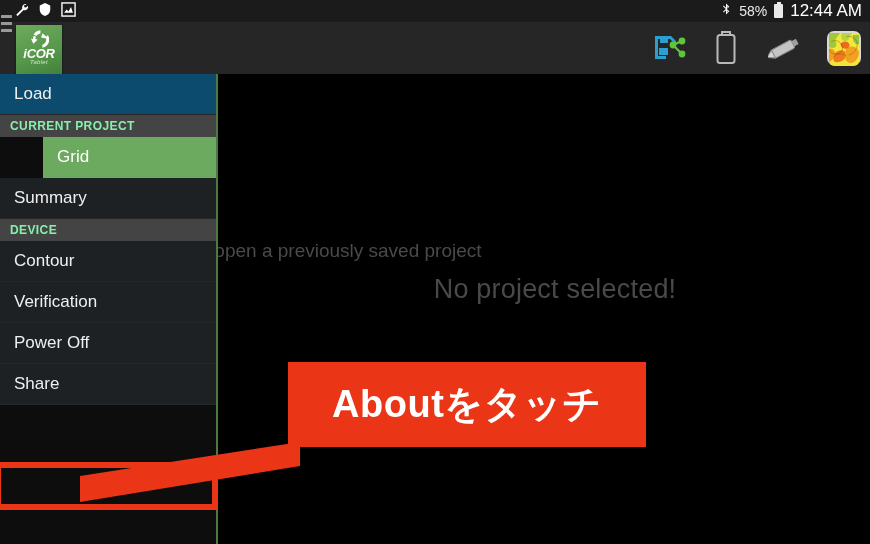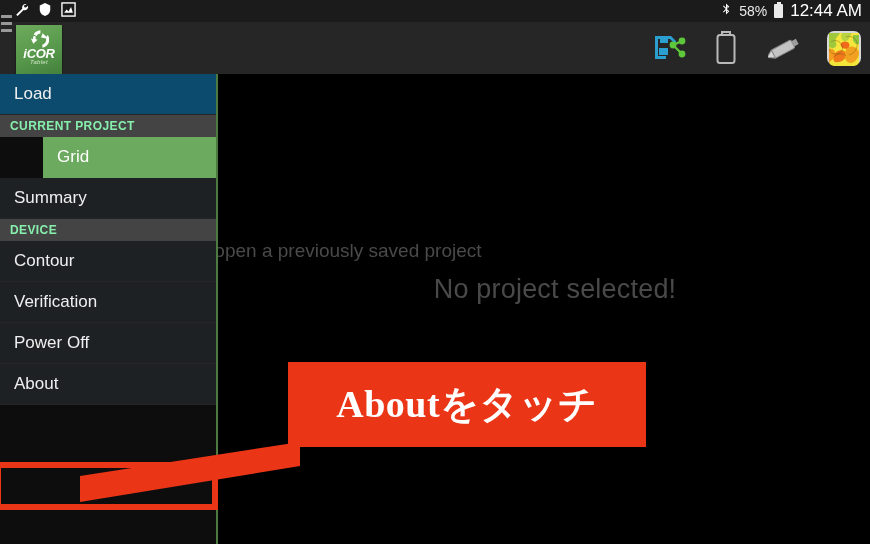--- a/index.html
+++ b/index.html
@@ -222,21 +222,20 @@
   
   #callout {
     position: absolute;
     left: 288px; top: 362px;
     width: 358px; height: 85px;
     background: #ea3517;
     display: flex;
     align-items: center;
     justify-content: center;
     z-index: 30;
-    font-family: Liberation Serif, serif;
   }
   #callout-text {
     color: #ffffff;
     font-size: 38px;
     font-weight: bold;
     letter-spacing: 0.5px;
     white-space: nowrap;
   }
   #callout-tail {
     position: absolute;
@@ -384,21 +383,21 @@
     <div class="nav-item">
       <span>Contour</span>
     </div>
     <div class="nav-item">
       <span>Verification</span>
     </div>
     <div class="nav-item">
       <span>Power Off</span>
     </div>
     <div class="nav-item">
-      <span>About</span>
+      <span>Share</span>
     </div>
   </div>
 
   <svg id="callout-tail" viewBox="0 0 240 70">
     <path d="M240 2 L240 26 L20 62 L20 36 Z" fill="#ea3517"></path>
   </svg>
 
   <div id="callout">
     <span id="callout-text">Aboutをタッチ</span>
   </div>

